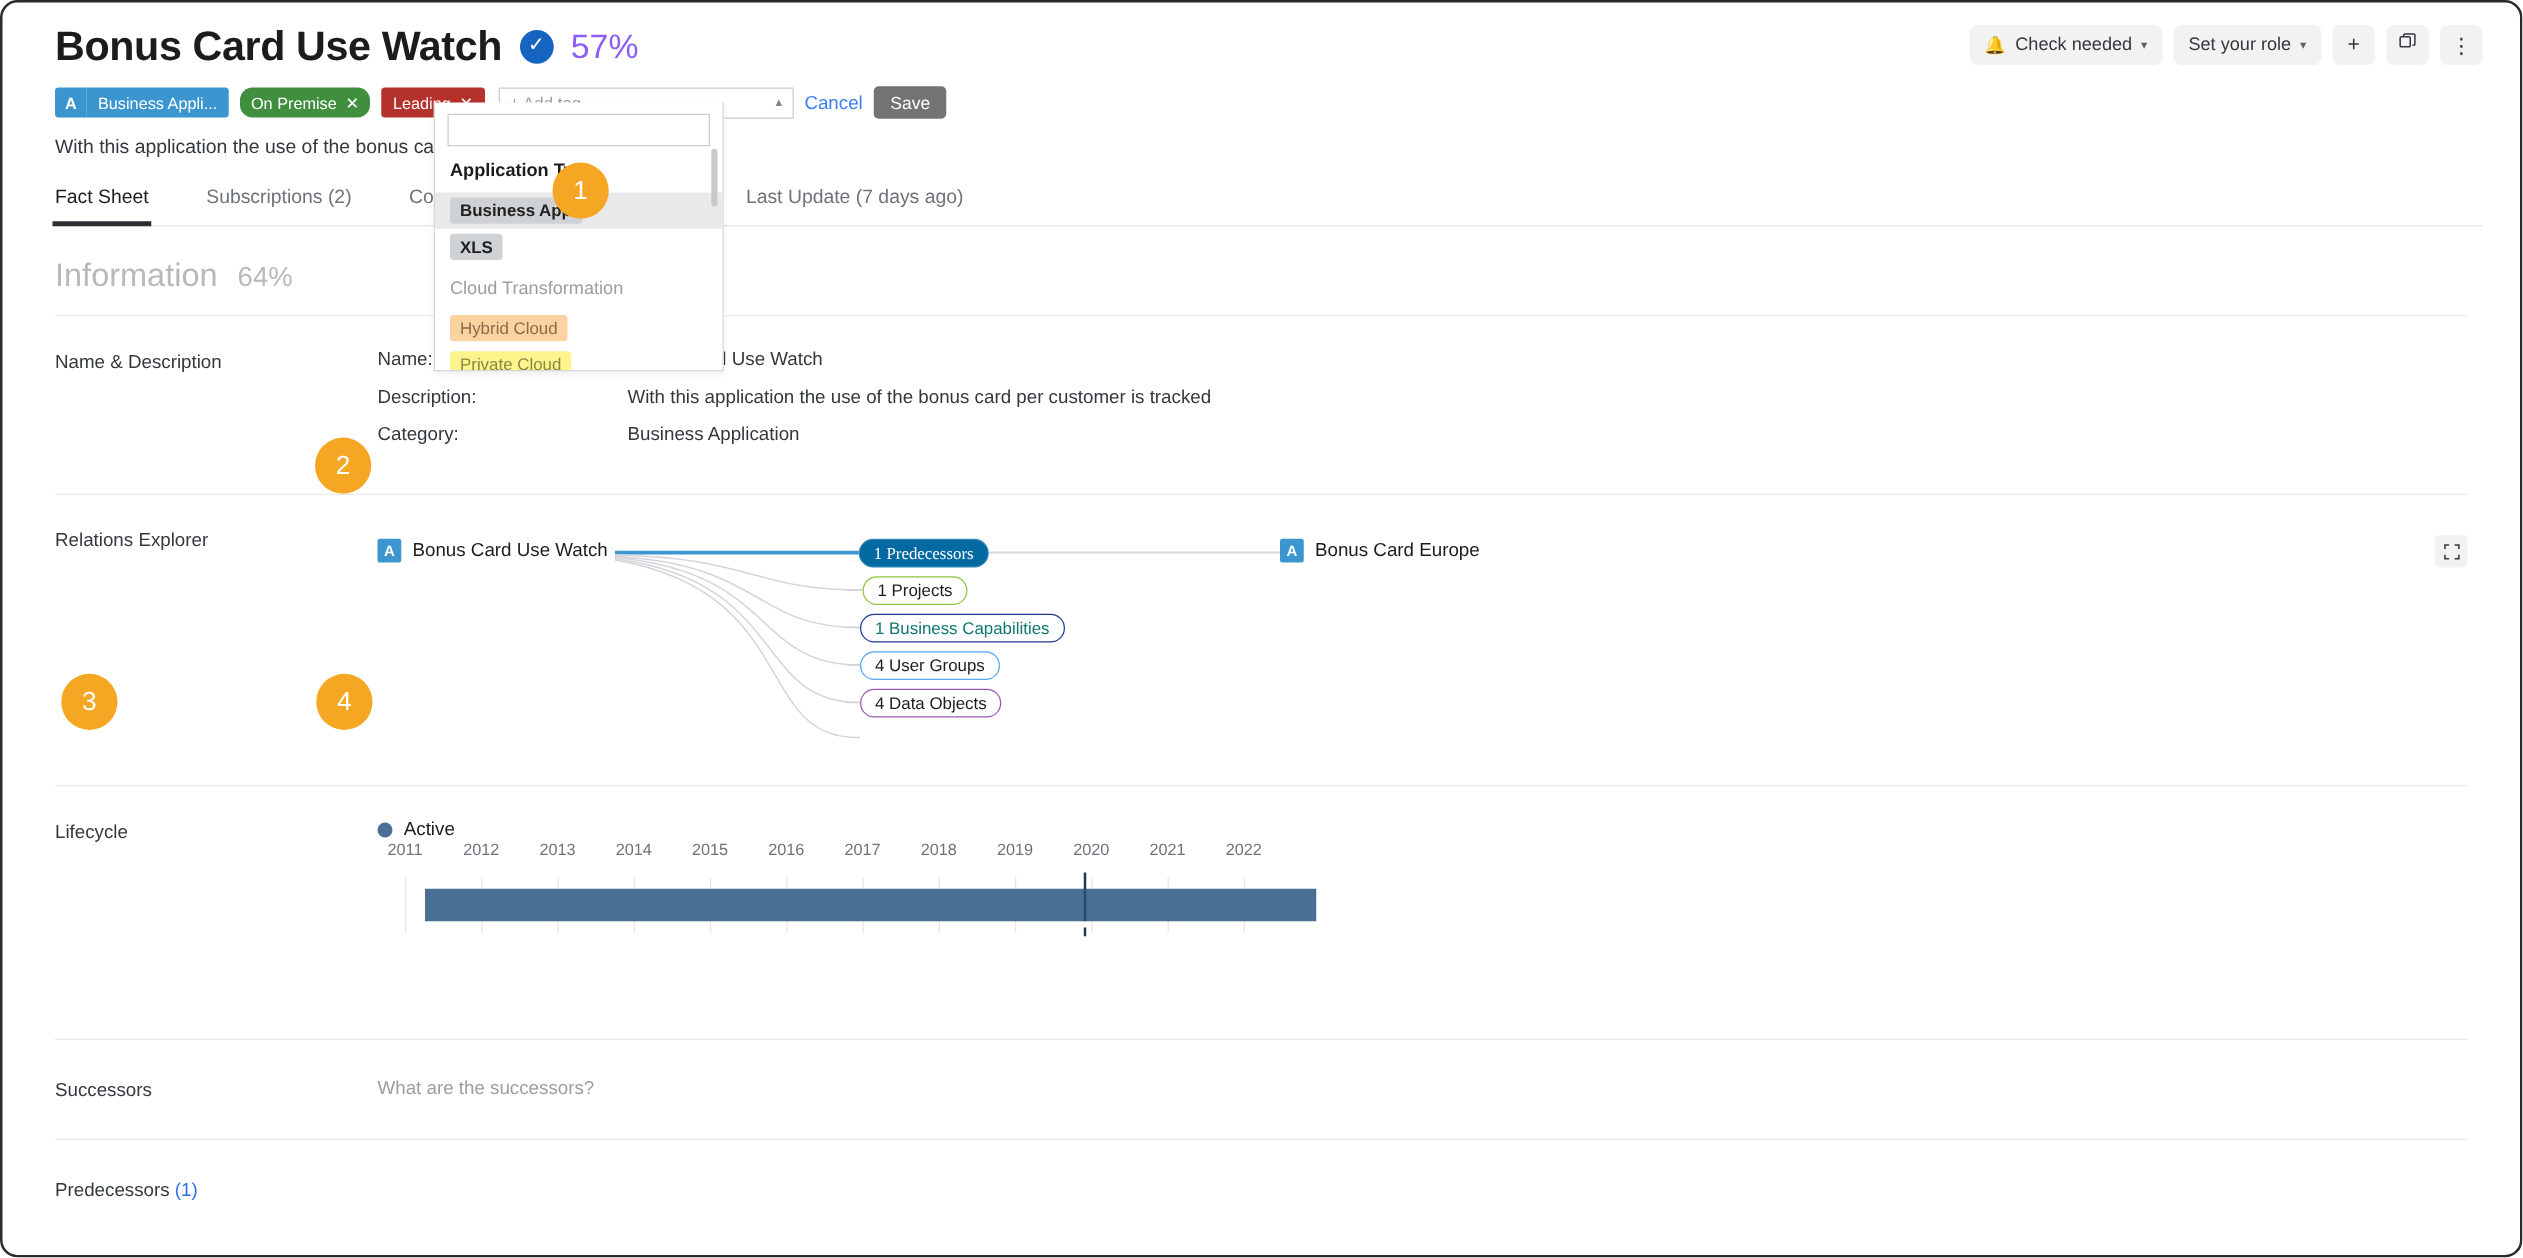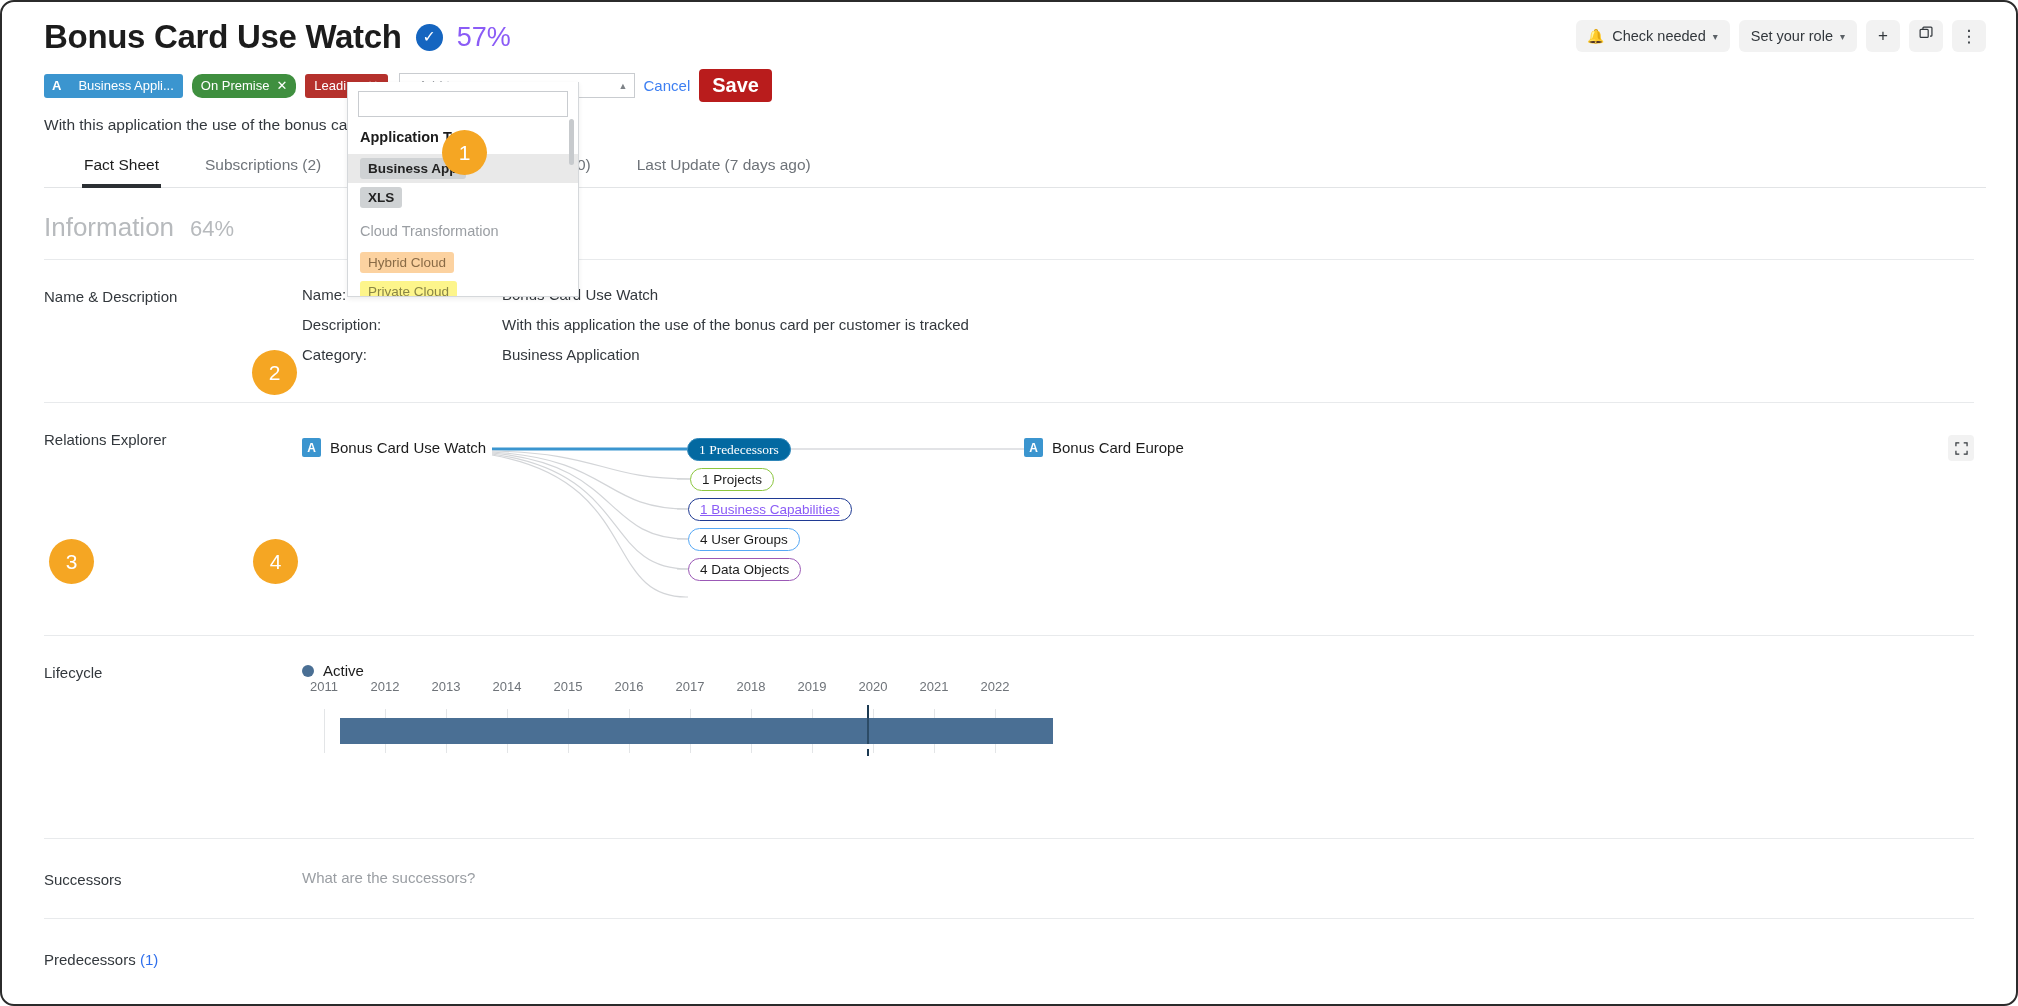--- a/index.html
+++ b/index.html
@@ -76,41 +76,40 @@
   }
   .addtag-field .arrow {
     position: absolute; right: 6px; top: 50%; transform: translateY(-50%);
     font-size: 9px; color: #7d8287;
   }
   .btn-cancel {
     background: none; border: none; color: #3d7ff2; font-size: 15px;
     cursor: pointer; font-family: "Liberation Sans", sans-serif;
   }
   .btn-save {
-    background: #b91c1c; border: none; color: #fff; font-size: 20px;
+    background: #737373; border: none; color: #fff; font-size: 14px;
     border-radius: 4px; padding: 5px 13px; cursor: pointer;
     font-family: "Liberation Sans", sans-serif;
-    font-weight: bold;
   }
 
   .subtitle {
     margin-top: 14px; font-size: 15.5px; color: #33383d;
   }
 
   
   .tabs {
     display: flex; gap: 0; margin-top: 22px;
     border-bottom: 1px solid #e2e4e6;
   }
   .tab {
     font-size: 15.5px; color: #6e7379; padding: 0 0 13px 0;
     margin-right: 46px; cursor: pointer; white-space: nowrap;
     position: relative;
   }
-  .tab.active { color: #1c1c1c; font-weight: normal; margin-left: 40px; }
+  .tab.active { color: #1c1c1c; font-weight: normal; }
   .tab.active::after {
     content: ""; position: absolute; left: -2px; right: -2px; bottom: -1px;
     height: 4px; background: #2b2f33;
   }
 
   
   .dropdown {
     position: absolute; left: 345px; top: 80px;
     width: 232px; height: 215px;
     background: #fff; border: 1px solid #d5d8db;
@@ -172,21 +171,21 @@
     font-size: 12px; font-weight: bold;
     display: flex; align-items: center; justify-content: center; border-radius: 2px;
   }
   .pill {
     position: absolute; height: 23px; display: flex; align-items: center;
     padding: 0 11px; border-radius: 12px; font-size: 13.5px;
     white-space: nowrap; background: #fff; cursor: pointer;
   }
   .pill.pred { background: #0369a1; color: #fff; border: 1px solid #2e86b9; font-family: Liberation Serif, serif; }
   .pill.proj { border: 1.5px solid #8cc63f; color: #1c1c1c; }
-  .pill.bcap { border: 1.5px solid #1f3a93; color: #8b5cf6; text-decoration: underline; }
+  .pill.bcap { border: 1.5px solid #1f3a93; color: #0f766e; }
   .pill.ugrp { border: 1.5px solid #56a8f5; color: #1c1c1c; }
   .pill.dobj { border: 1.5px solid #9b59b6; color: #1c1c1c; }
   .expand-btn {
     position: absolute; right: 0; top: 6px;
     width: 26px; height: 26px; background: #f2f2f2; border-radius: 4px;
     display: flex; align-items: center; justify-content: center; cursor: pointer;
   }
 
   
   .lc { position: relative; height: 150px; }

